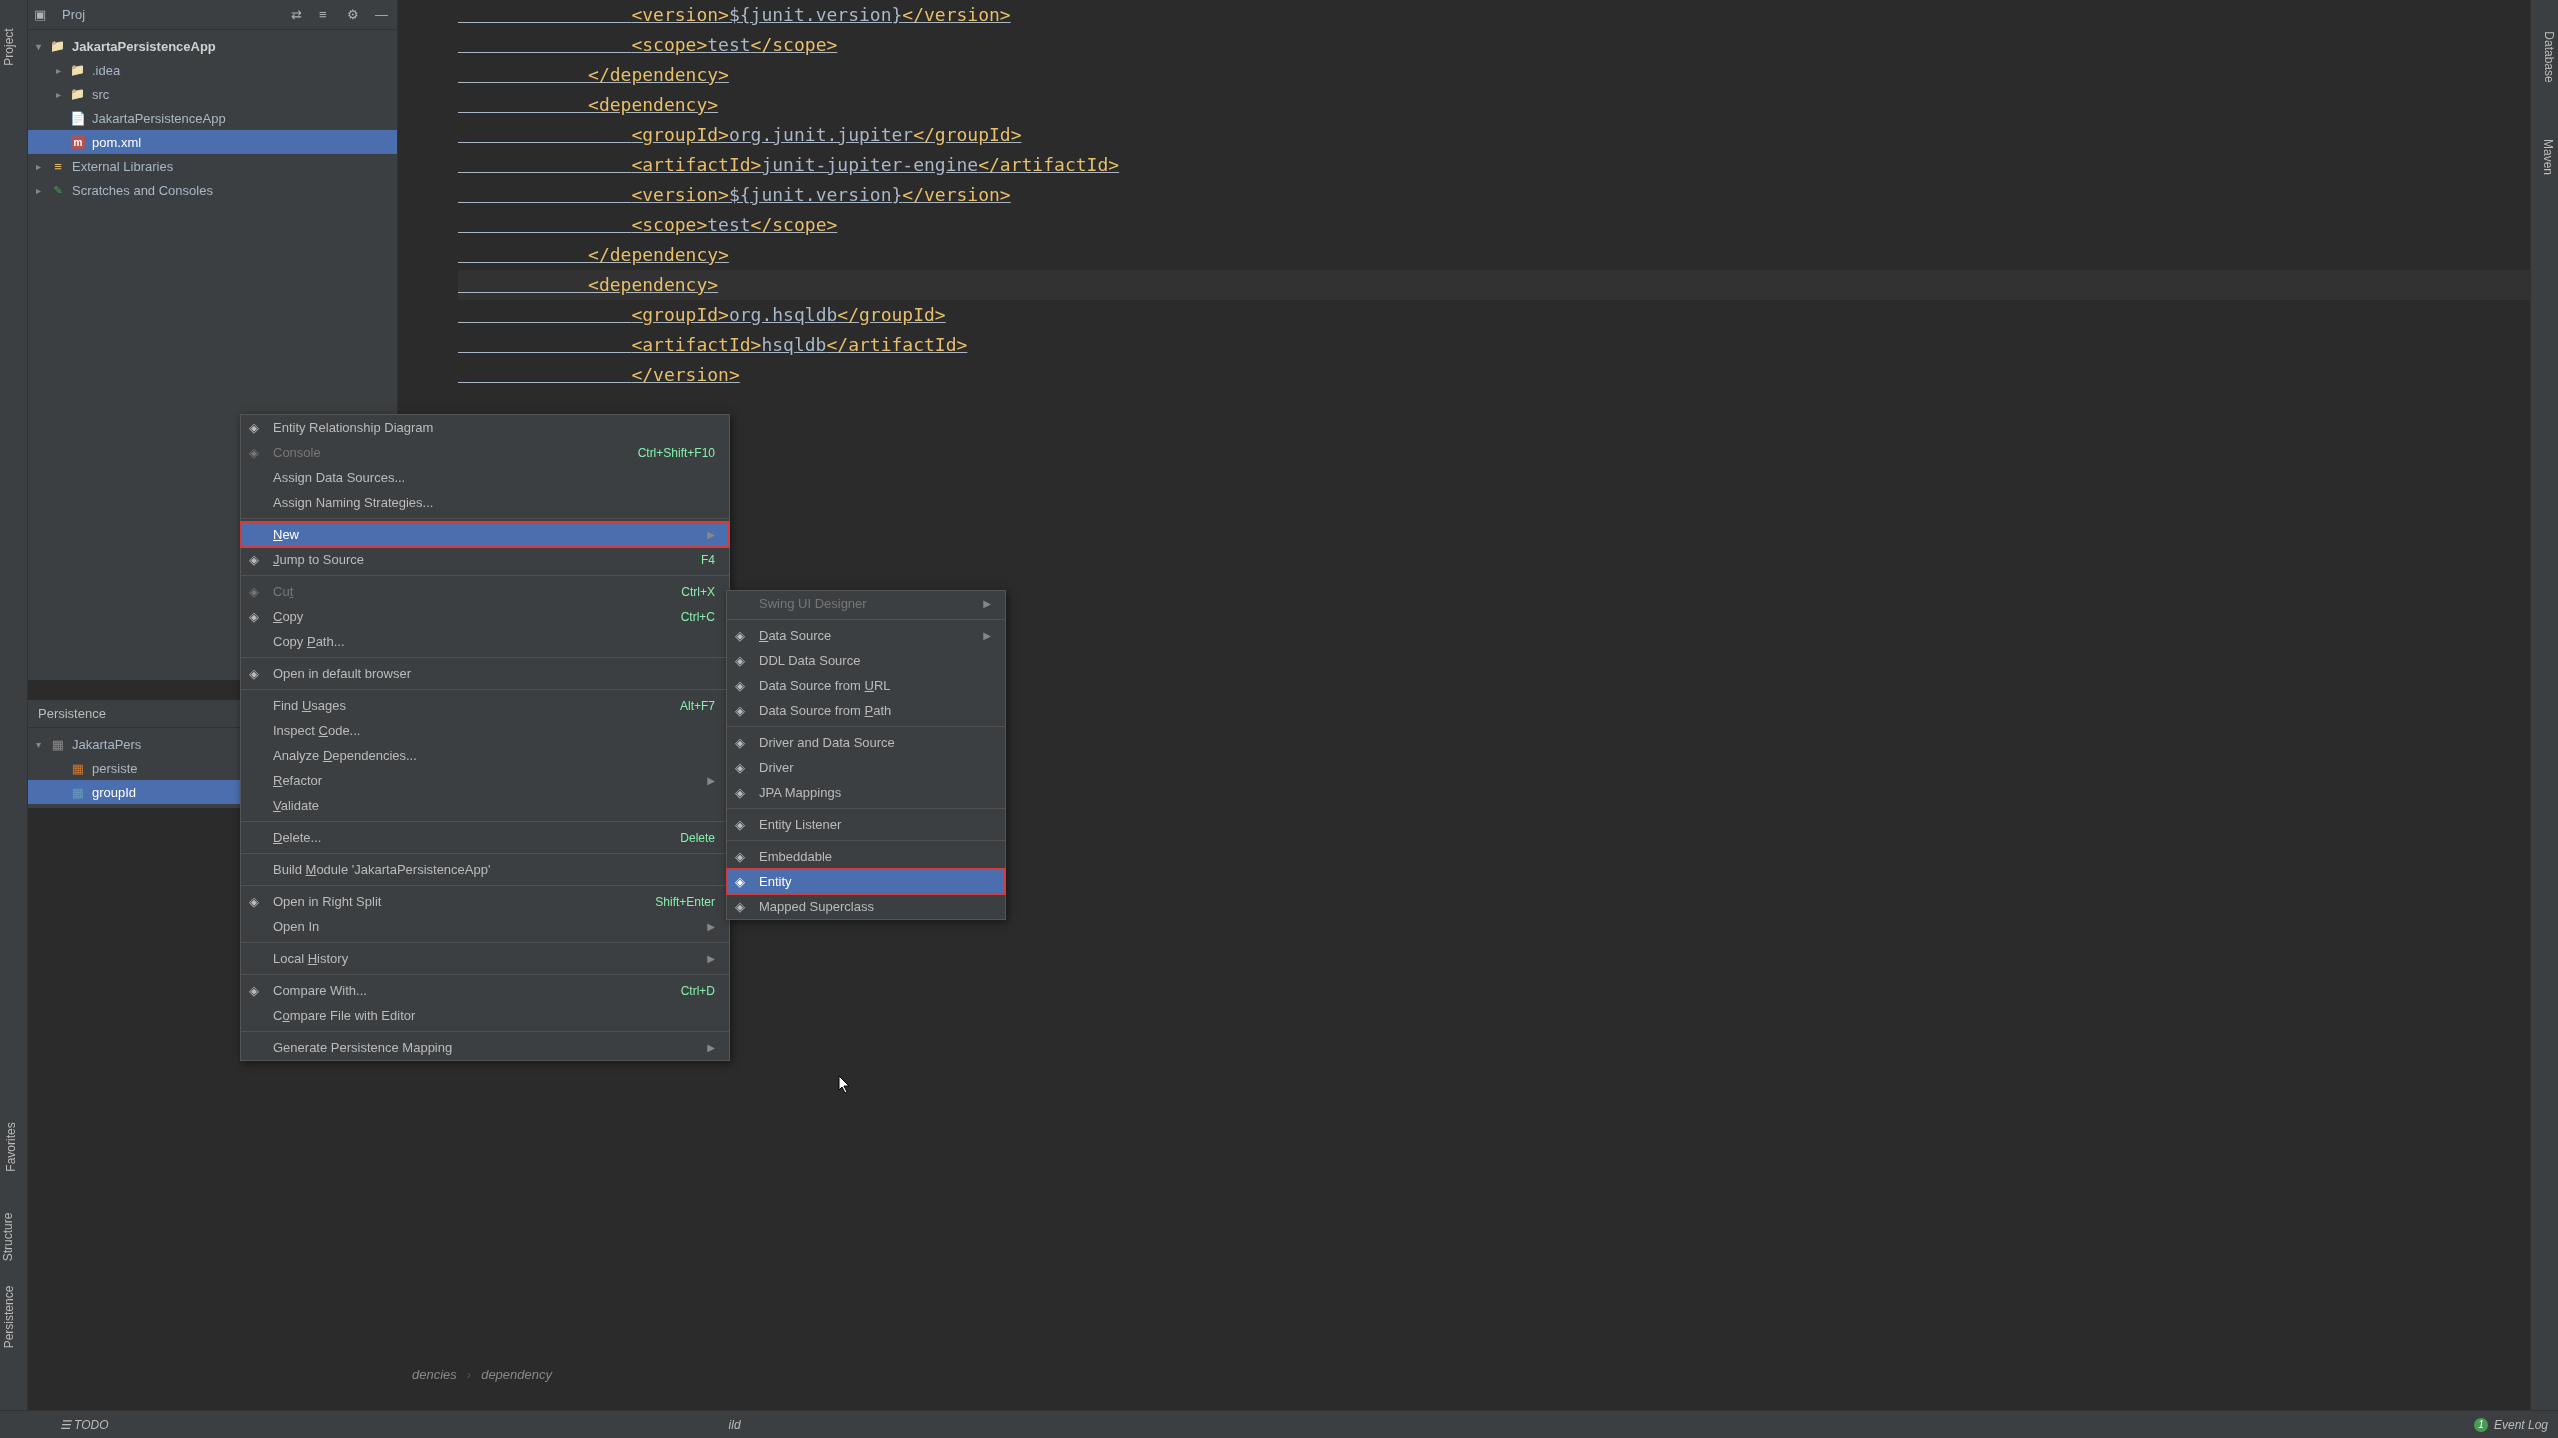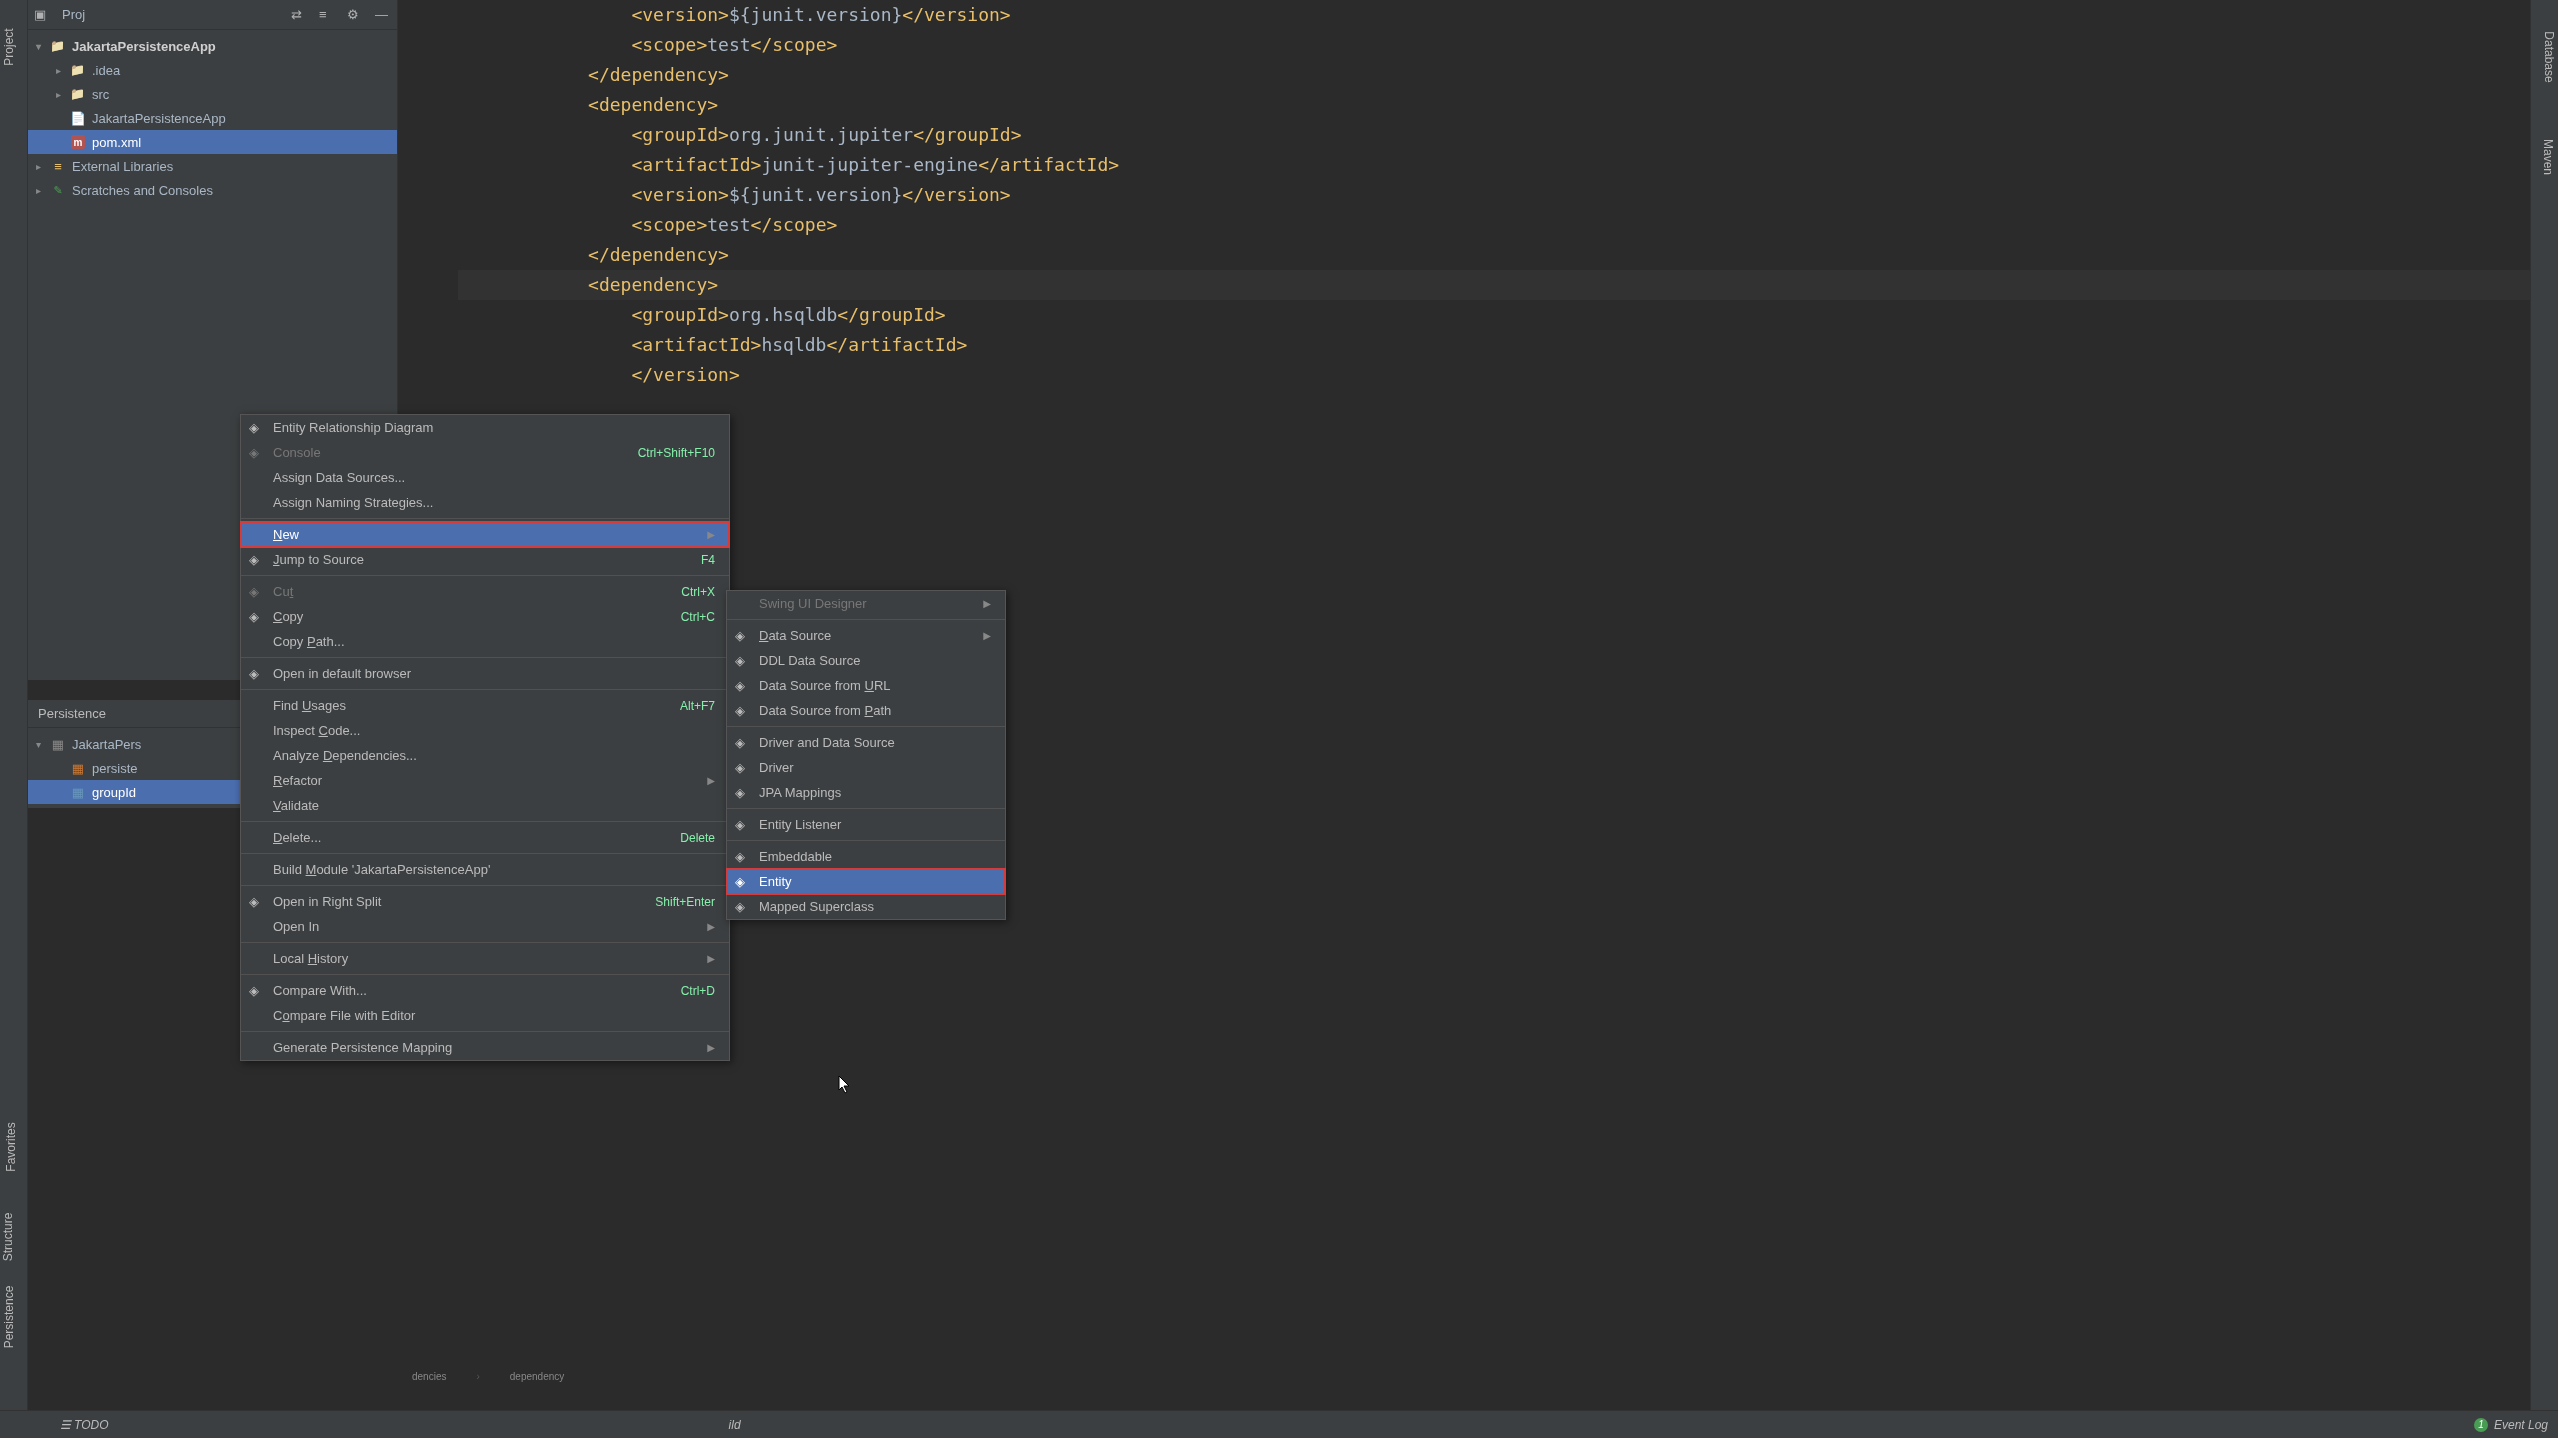--- a/index.html
+++ b/index.html
@@ -104,20 +104,21 @@
   line-height: 30px;
 }
 .code-area {
   position: absolute;
   left: 60px; top: 0; right: 0;
   font-family: "Consolas", monospace;
   font-size: 18px;
   line-height: 30px;
   white-space: pre;
   color: #a9b7c6;
+  text-decoration: underline;
 }
 .tag { color: #e8bf6a; }
 .text { color: #a9b7c6; }
 .highlight-line { background: #323232; }
 .context-menu {
   position: absolute;
   background: #3c3f41;
   border: 1px solid #555;
   box-shadow: 2px 2px 8px rgba(0,0,0,0.5);
   min-width: 280px;
@@ -135,24 +136,25 @@
 .menu-item .mi-shortcut { color: #86efac; font-size: 12px; margin-left: 20px; }
 .menu-item .mi-arrow { color: #888; font-size: 10px; margin-left: 10px; }
 .menu-item.highlighted { background: #4b6eaf; color: #fff; }
 .menu-item.disabled { color: #777; }
 .menu-item.red-box { outline: 2px solid #d63b3b; outline-offset: -1px; }
 .menu-sep { height: 1px; background: #515151; margin: 3px 0; }
 .breadcrumb {
   position: absolute;
   left: 398px; bottom: 50px;
   color: #888;
-  font-size: 10px;
+  font-size: 13px;
   display: flex;
-  gap: 30px;
+  gap: 10px;
   padding: 6px 14px;
+  font-style: italic;
 }
 .status-bar {
   position: absolute;
   left: 0; right: 0; bottom: 0;
   height: 28px;
   background: #3c3f41;
   border-top: 1px solid #323232;
   display: flex;
   align-items: center;
   padding: 0 10px;

